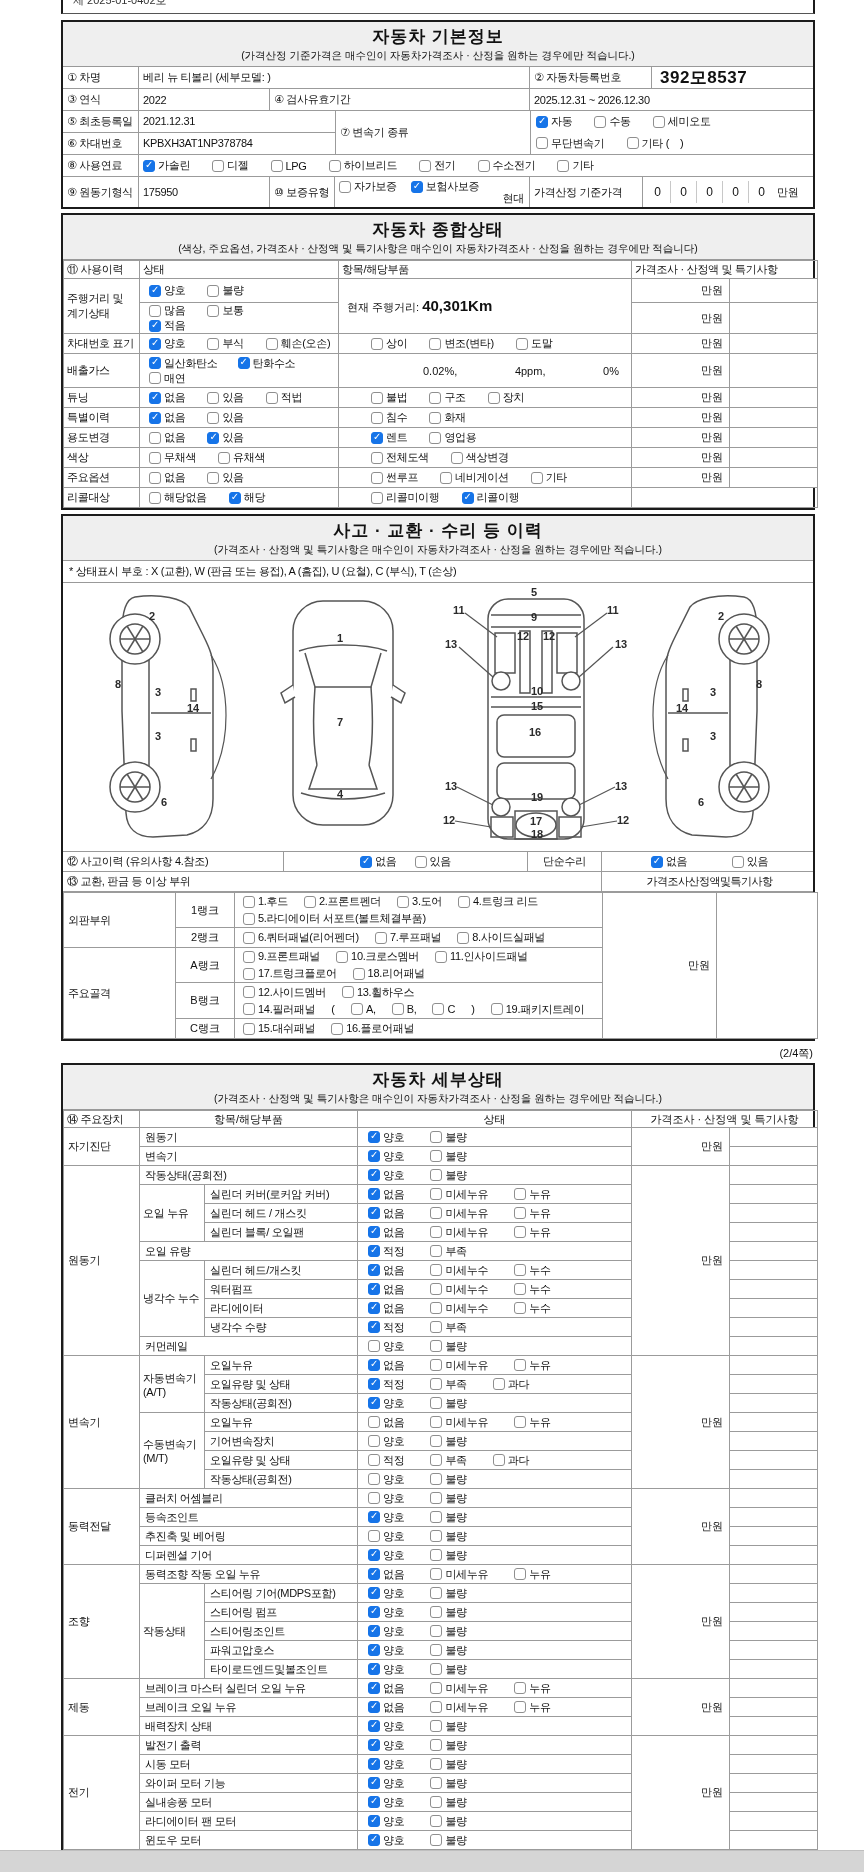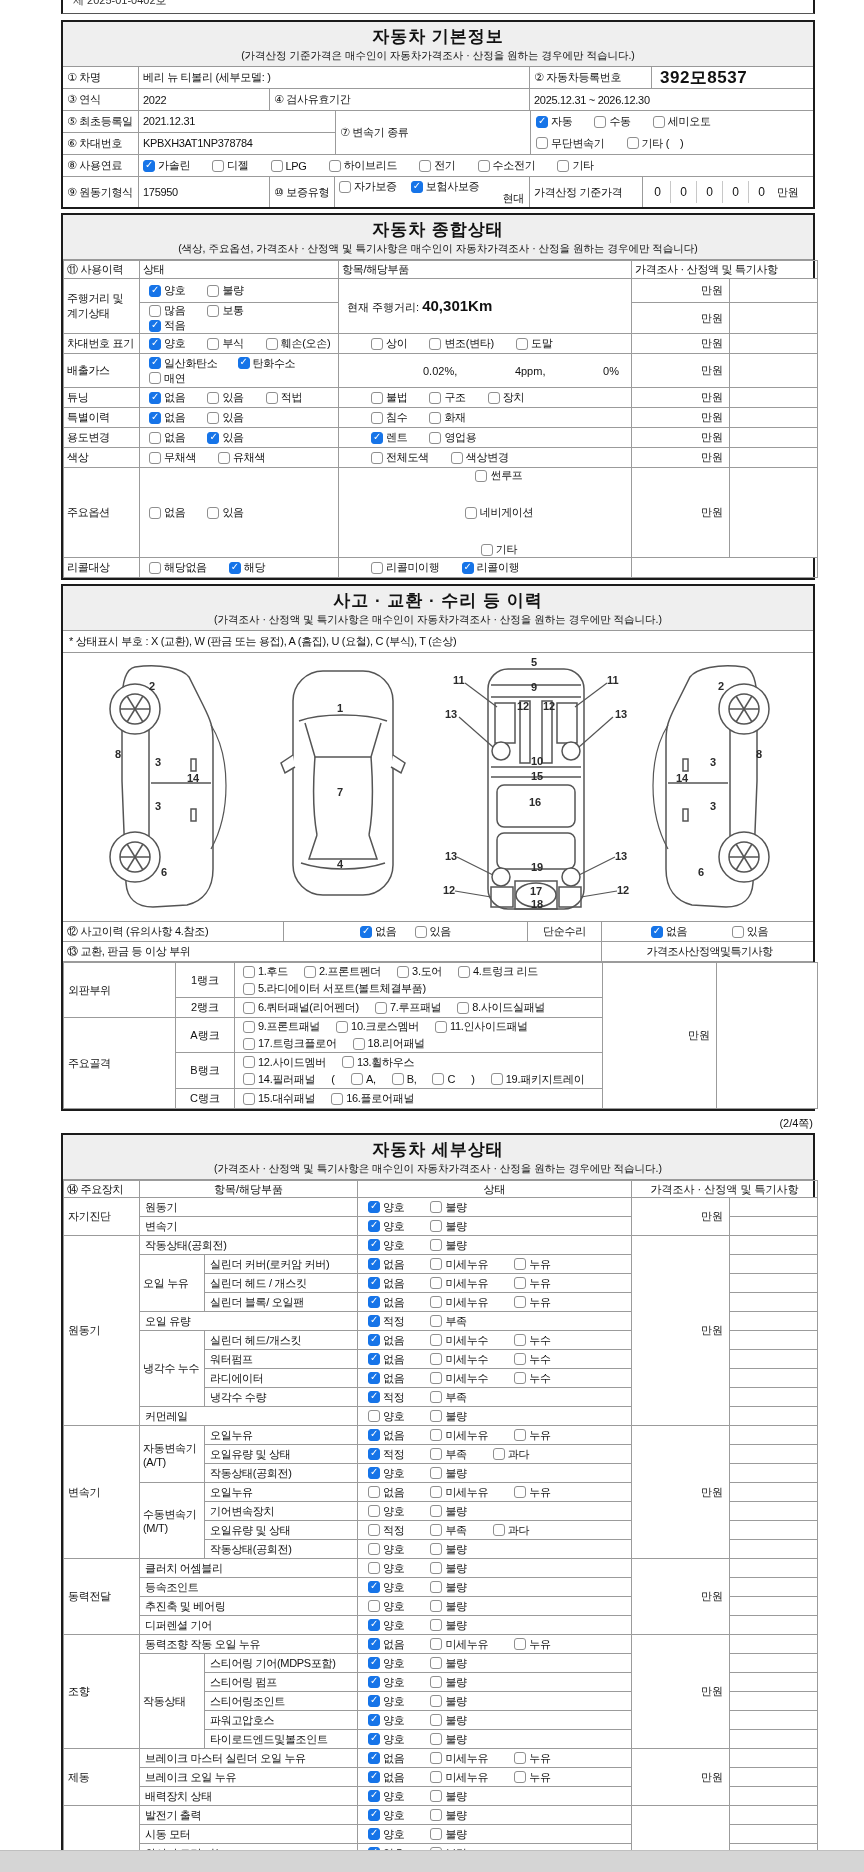--- a/index.html
+++ b/index.html
@@ -463,21 +463,21 @@
                   <span class="cb"></span>
                   <span class="ol">없음</span>
                 </span>
                 <span class="opt">
                   <span class="cb"></span>
                   <span class="ol">있음</span>
                 </span>
               </div>
             </td>
             <td>
-              <div class="optrow" style="padding-left: 28px; flex-direction: column;">
+              <div class="optrow" style="padding-left: 28px;">
                 <span class="opt">
                   <span class="cb"></span>
                   <span class="ol">썬루프</span>
                 </span>
                 <span class="opt">
                   <span class="cb"></span>
                   <span class="ol">네비게이션</span>
                 </span>
                 <span class="opt">
                   <span class="cb"></span>

